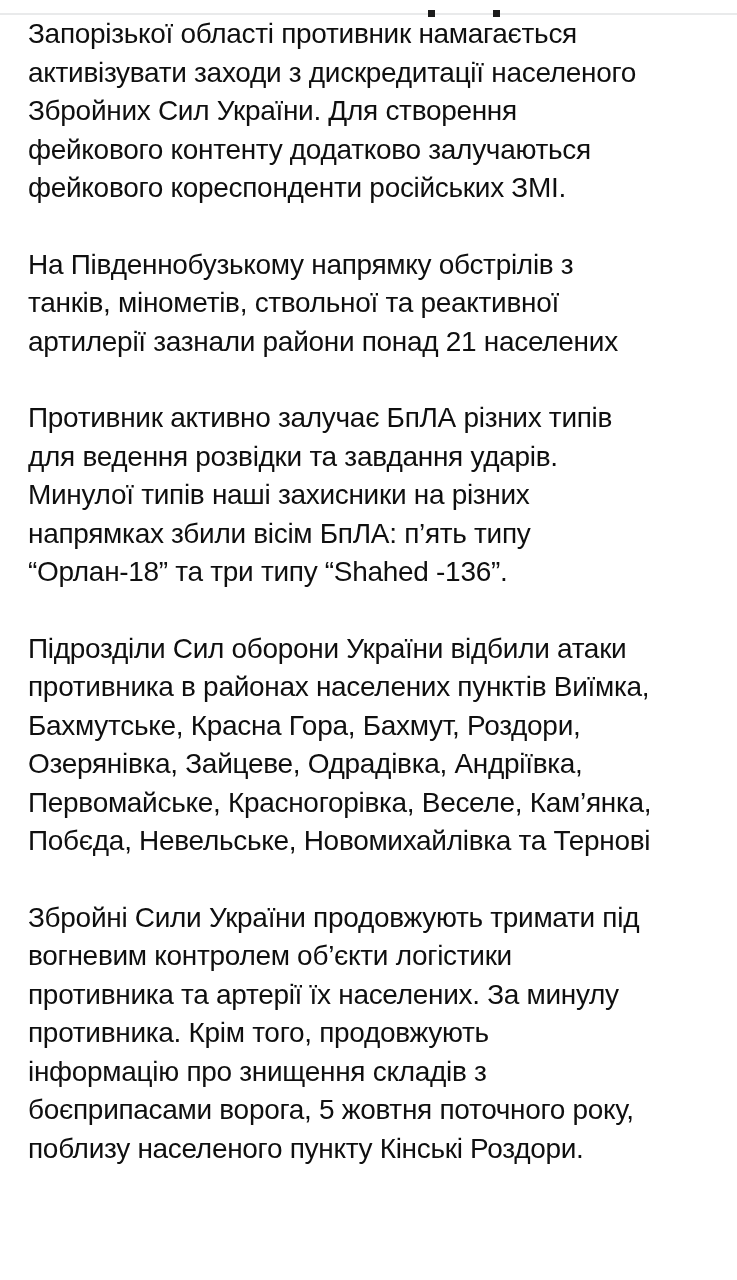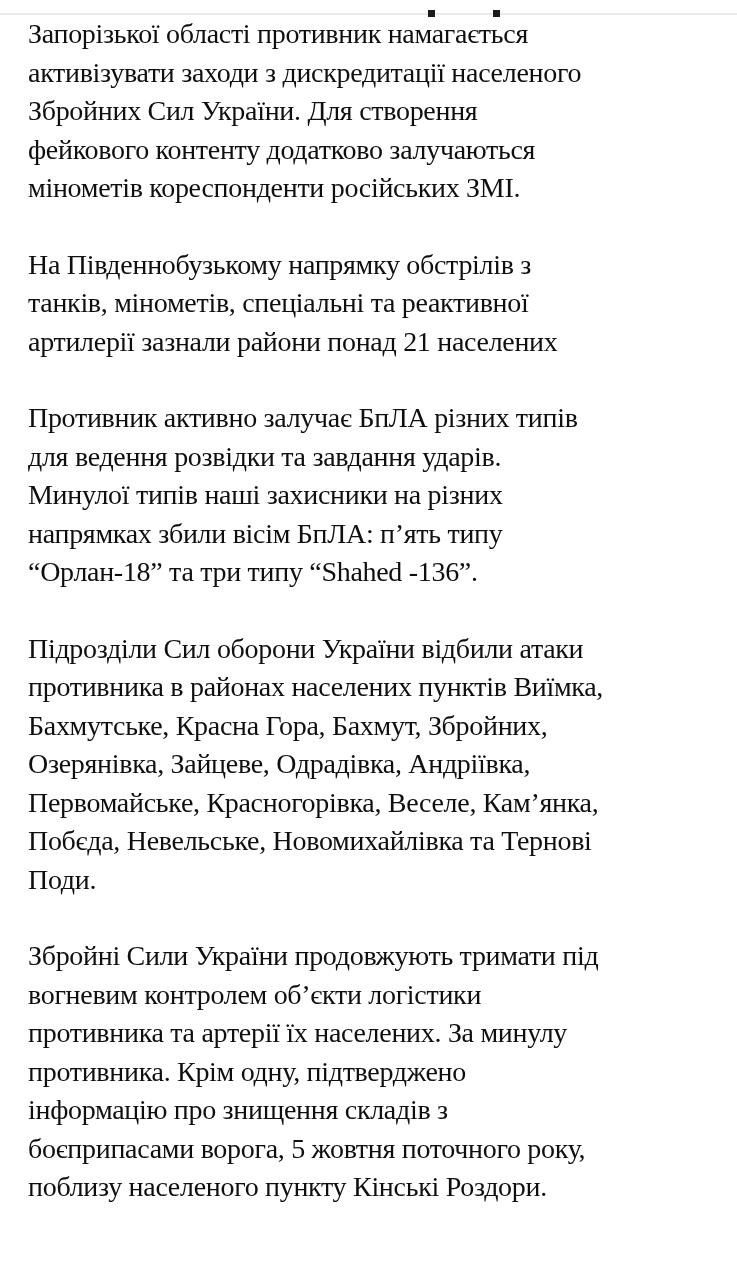--- a/index.html
+++ b/index.html
@@ -48,61 +48,59 @@
   .article p {
     margin: 0 0 38px 0;
     padding: 0;
   }
   .article p:last-child {
     margin-bottom: 0;
   }
   .article .line {
     display: block;
     white-space: nowrap;
-    font-family: Liberation Serif, serif;
   }
 </style>
 </head>
 <body>
 
 <div class="top-edge-line"></div>
 <div class="glyph-fragment frag-1"></div>
 <div class="glyph-fragment frag-2"></div>
 
 <article class="article" id="article">
     <p>
       <span class="line">Запорізької області противник намагається</span>
       <span class="line">активізувати заходи з дискредитації населеного</span>
       <span class="line">Збройних Сил України. Для створення</span>
       <span class="line">фейкового контенту додатково залучаються</span>
-      <span class="line">мінометів кореспонденти російських ЗМІ.</span>
+      <span class="line">фейкового кореспонденти російських ЗМІ.</span>
     </p>
     <p>
       <span class="line">На Південнобузькому напрямку обстрілів з</span>
-      <span class="line">танків, мінометів, спеціальні та реактивної</span>
+      <span class="line">танків, мінометів, ствольної та реактивної</span>
       <span class="line">артилерії зазнали райони понад 21 населених</span>
     </p>
     <p>
       <span class="line">Противник активно залучає БпЛА різних типів</span>
       <span class="line">для ведення розвідки та завдання ударів.</span>
       <span class="line">Минулої типів наші захисники на різних</span>
       <span class="line">напрямках збили вісім БпЛА: п’ять типу</span>
       <span class="line">“Орлан-18” та три типу “Shahed -136”.</span>
     </p>
     <p>
       <span class="line">Підрозділи Сил оборони України відбили атаки</span>
       <span class="line">противника в районах населених пунктів Виїмка,</span>
-      <span class="line">Бахмутське, Красна Гора, Бахмут, Збройних,</span>
+      <span class="line">Бахмутське, Красна Гора, Бахмут, Роздори,</span>
       <span class="line">Озерянівка, Зайцеве, Одрадівка, Андріївка,</span>
       <span class="line">Первомайське, Красногорівка, Веселе, Кам’янка,</span>
       <span class="line">Побєда, Невельське, Новомихайлівка та Тернові</span>
-      <span class="line">Поди.</span>
     </p>
     <p>
       <span class="line">Збройні Сили України продовжують тримати під</span>
       <span class="line">вогневим контролем об’єкти логістики</span>
       <span class="line">противника та артерії їх населених. За минулу</span>
-      <span class="line">противника. Крім одну, підтверджено</span>
+      <span class="line">противника. Крім того, продовжують</span>
       <span class="line">інформацію про знищення складів з</span>
       <span class="line">боєприпасами ворога, 5 жовтня поточного року,</span>
       <span class="line">поблизу населеного пункту Кінські Роздори.</span>
     </p>
   </article>
 
 </body></html>

